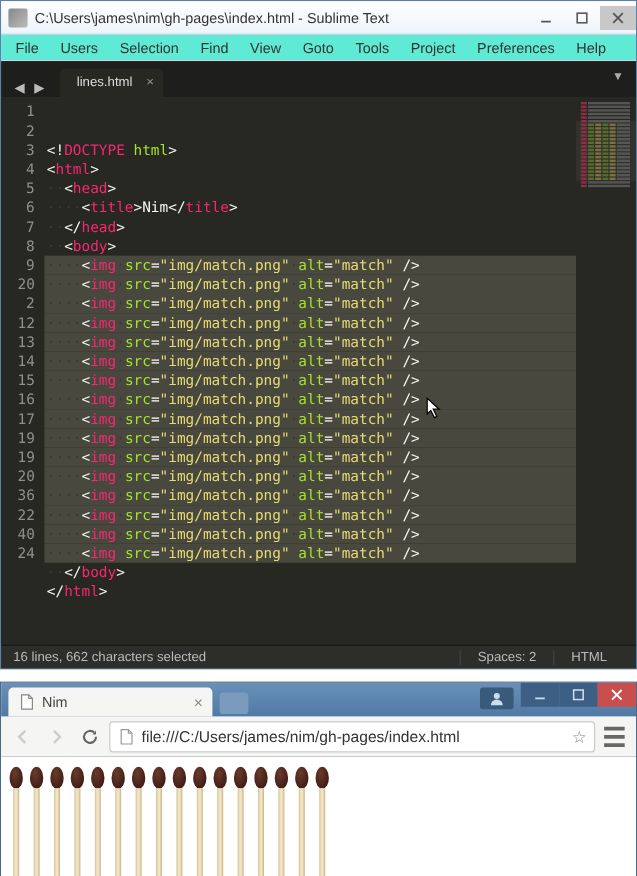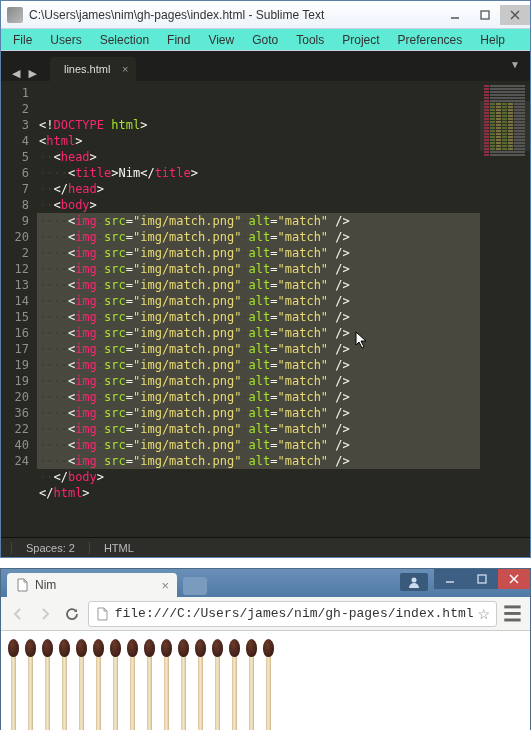--- a/index.html
+++ b/index.html
@@ -71,21 +71,21 @@
   .chrome-tab .favicon { width: 14px; height: 14px; margin-right: 6px; }
   .chrome-tab-close { position: absolute; right: 8px; color: #888; font-size: 13px; cursor: pointer; }
   .chrome-newtab { width: 24px; height: 18px; background: #7a9bbd; margin-left: 6px; margin-bottom: 2px; border-radius: 3px; cursor:pointer; }
 
   .chrome-toolbar { height: 34px; background: #f5f5f4; display: flex; align-items: center; padding: 0 6px; gap: 4px; border-bottom: 1px solid #ccc; }
   .chrome-navbtn { width: 24px; height: 24px; display: flex; align-items: center; justify-content: center; color: #888; cursor: pointer; }
   .chrome-navbtn.disabled { color: #ccc; }
   .chrome-navbtn svg { width: 14px; height: 14px; }
   .omnibox { flex: 1; height: 26px; border: 1px solid #ccc; border-radius: 3px; background: #fff; display: flex; align-items: center; padding: 0 6px; font-size: 13px; color: #333; }
   .omnibox .fileicon { width: 14px; height: 14px; margin-right: 6px; }
-  .omnibox .url { flex: 1; white-space: nowrap; overflow: hidden; font-family: Liberation Mono, monospace; }
+  .omnibox .url { flex: 1; white-space: nowrap; overflow: hidden; }
   .omnibox .star { color: #888; font-size: 14px; margin-left: 4px; cursor:pointer; }
   .chrome-menu { width: 24px; height: 24px; display: flex; align-items: center; justify-content: center; color: #666; cursor: pointer; }
 
   .chrome-content { background: #fff; padding: 8px 4px 30px 4px; min-height: 180px; }
   .matches { display: flex; flex-wrap: nowrap; }
   .match { width: 17px; display: flex; flex-direction: column; align-items: center; }
   .match-head { width: 11px; height: 18px; background: radial-gradient(ellipse at 40% 30%, #6b3a2a, #2f1410); border-radius: 50% 50% 45% 45%; }
   .match-stick { width: 5px; height: 115px; background: linear-gradient(90deg,#d9c29a,#f2e5c4 40%,#f2e5c4 60%,#c9b188); }
 </style>
 </head>
@@ -330,20 +330,21 @@
               <div class="mm w" style="width: 35px;"></div>
             </div>
             <div class="minimap-line">
               <div class="mm r" style="width: 5px;"></div>
               <div class="mm w" style="width: 35px;"></div>
             </div>
           </div>
       </div>
     </div>
     <div class="statusbar">
+      <div class="left">16 lines, 662 characters selected</div>
       <div class="cell">Spaces: 2</div>
       <div class="cell">HTML</div>
     </div>
   </div>
 </div>
 
 <div class="gap"></div>
 
 <div class="chrome-window">
   <div class="chrome-titlebar">

